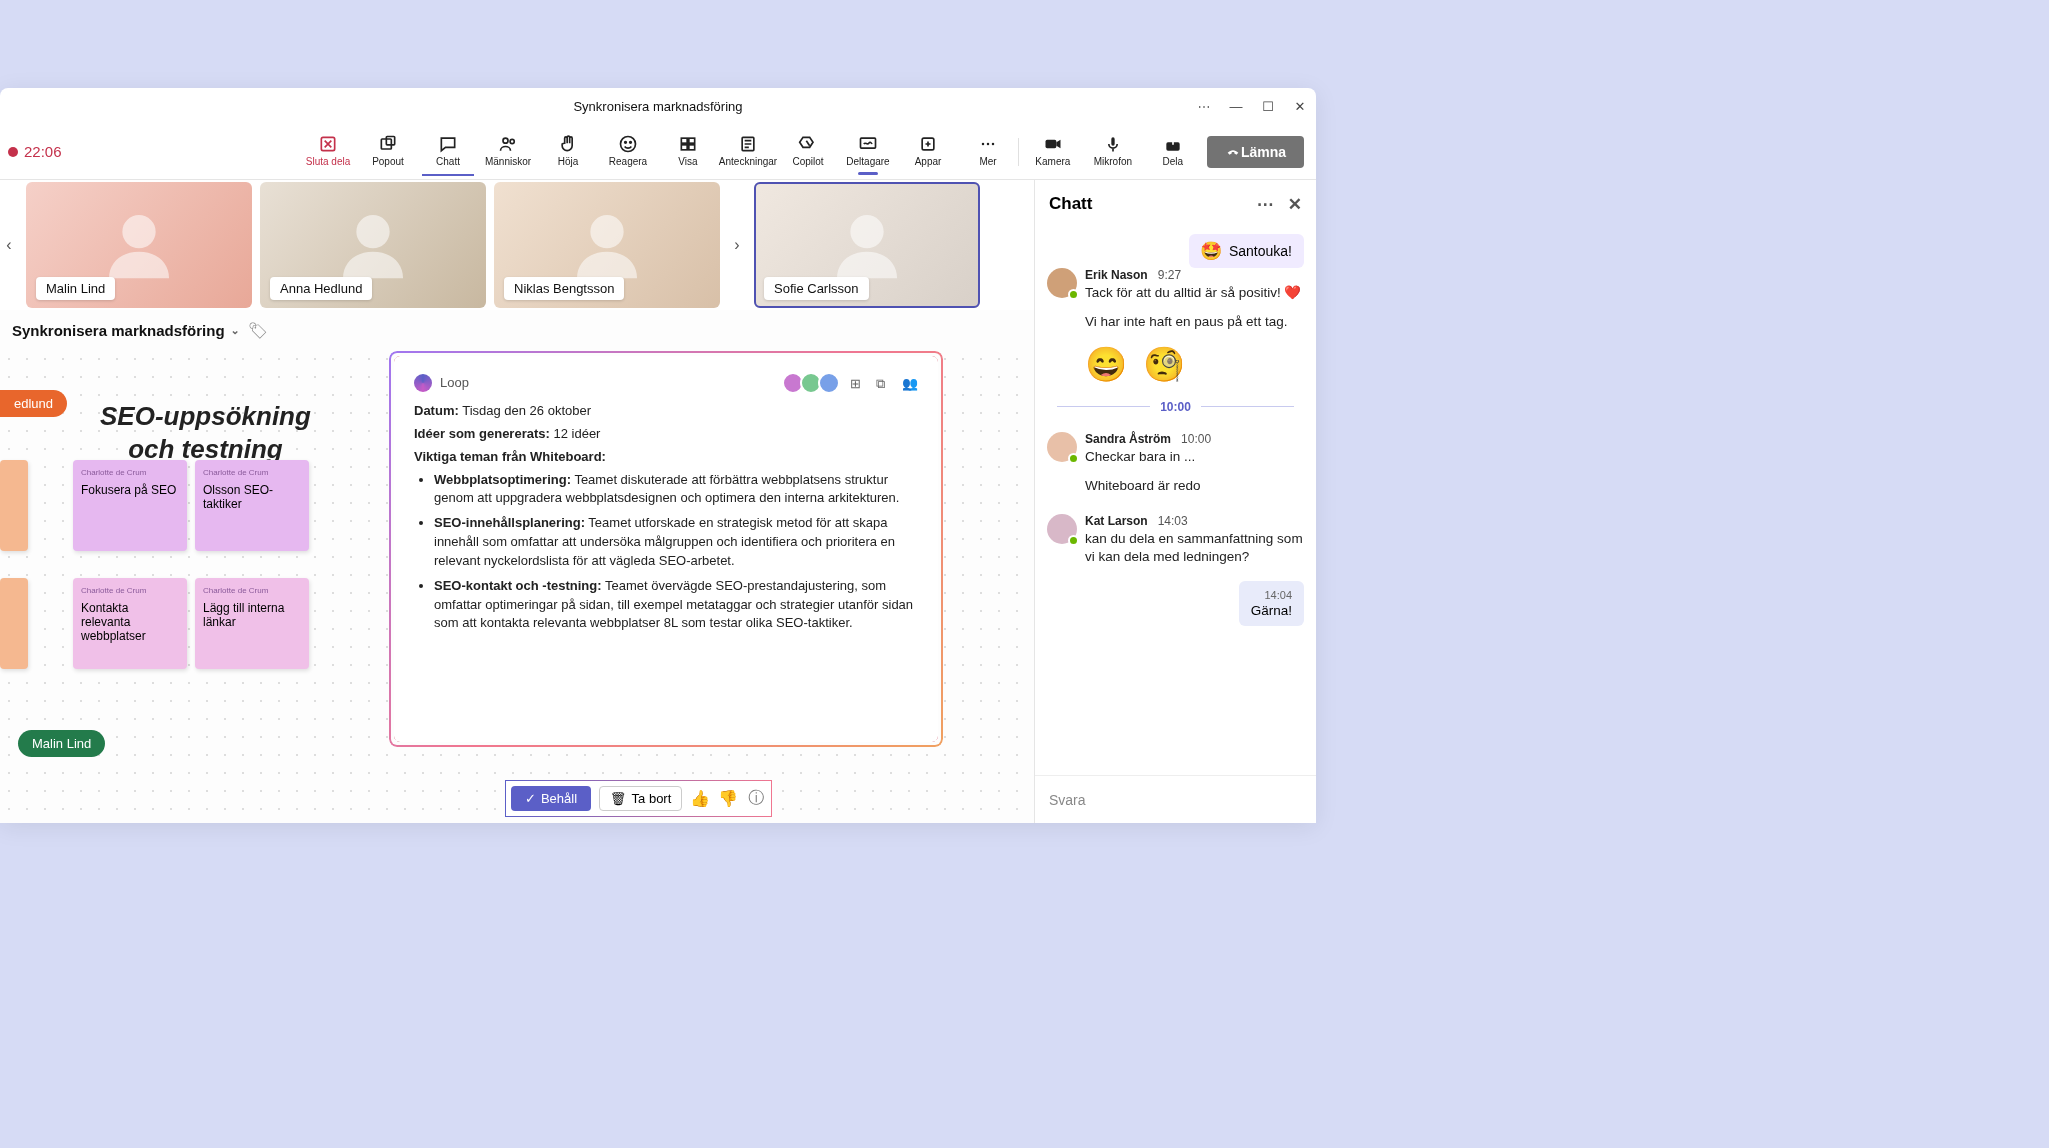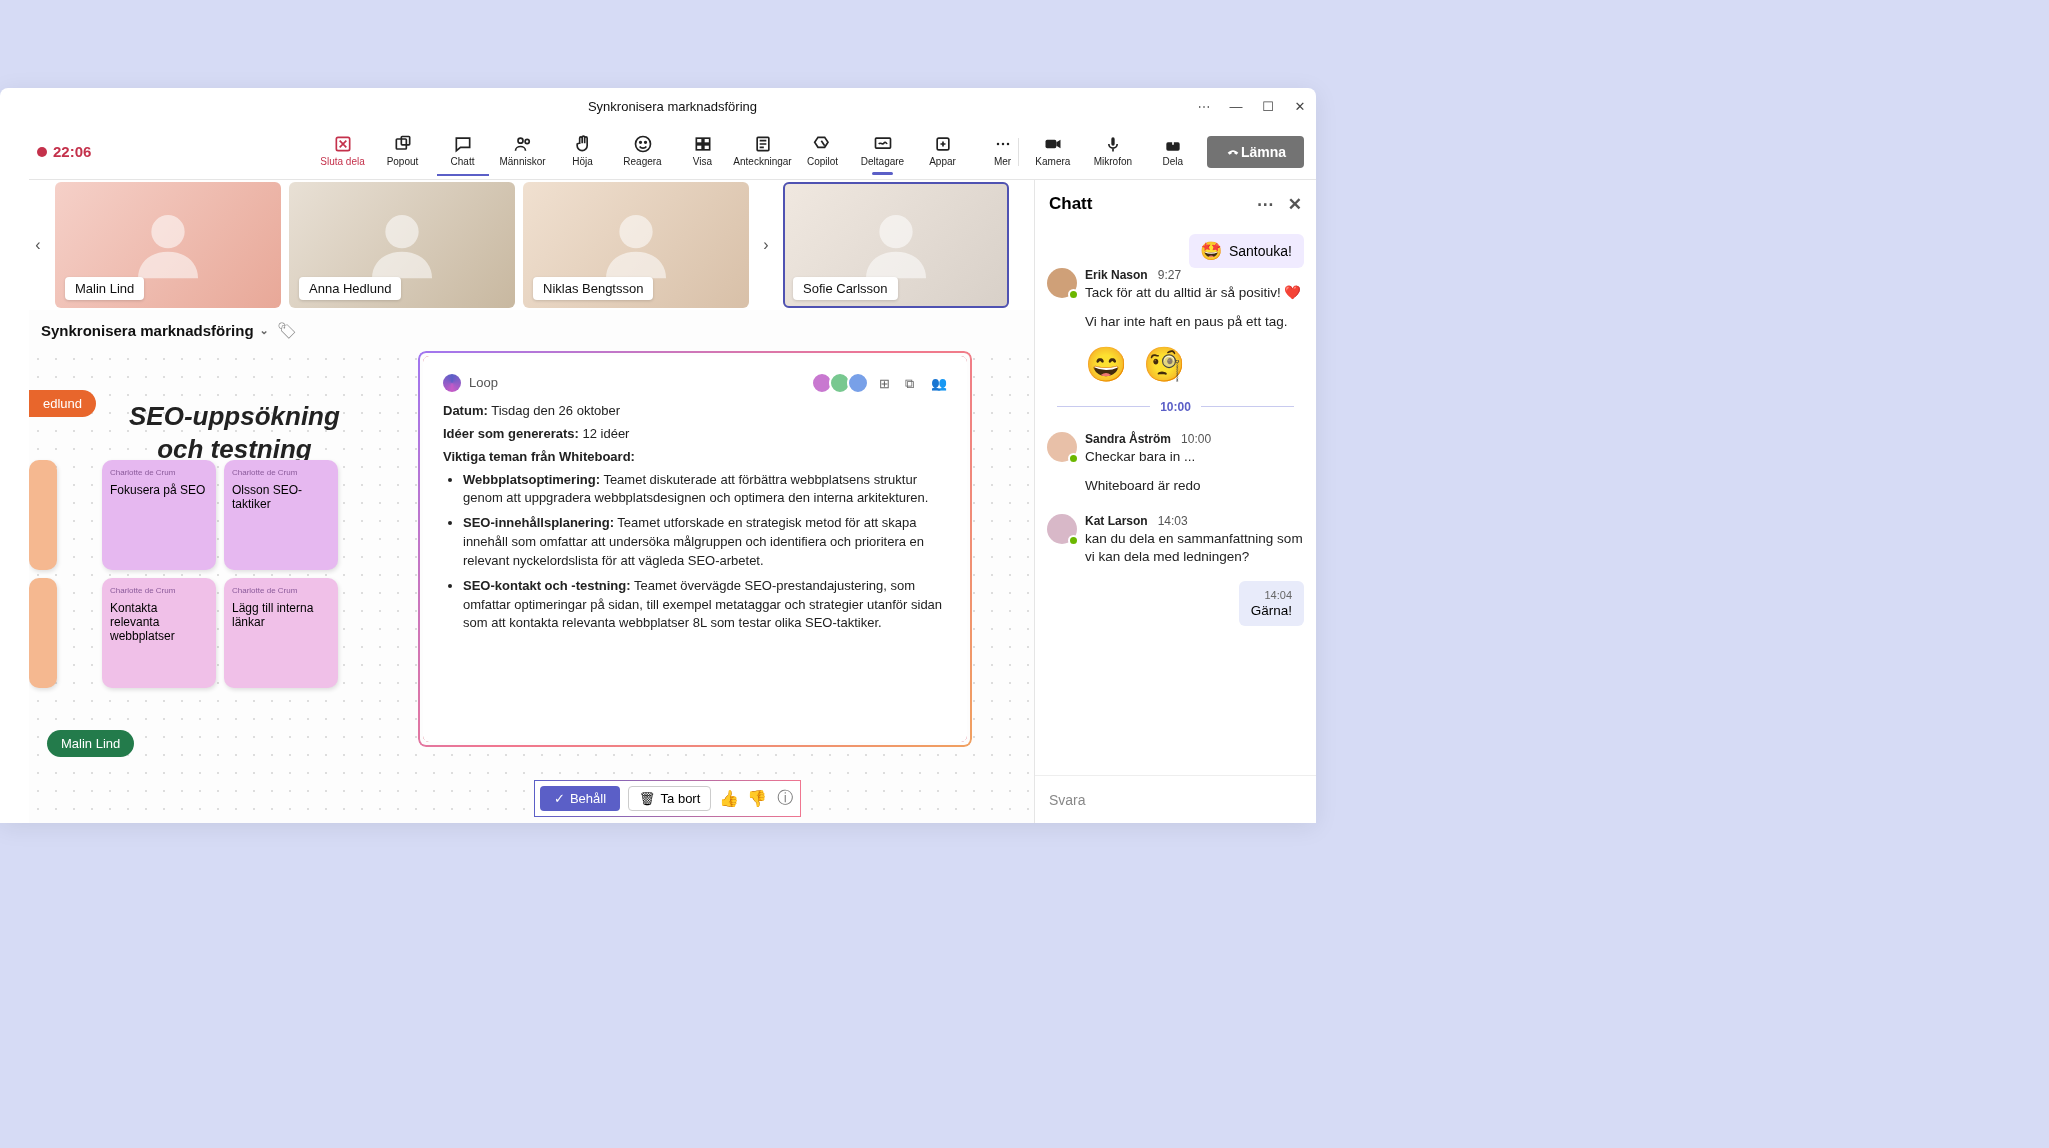--- a/index.html
+++ b/index.html
@@ -1,25 +1,25 @@
 <!DOCTYPE html>
 <html><head>
 <meta charset="utf-8">
 <style>
 * { margin: 0; padding: 0; box-sizing: border-box; font-family: "Segoe UI", -apple-system, sans-serif; }
 body { background: #d6dbf5; width: 2049px; height: 1148px; overflow: hidden; position: relative; }
 
-.app-window { position: absolute; left: 0; top: 88px; width: 1316px; height: 735px; background: #fff; border-radius: 8px 8px 0 0; box-shadow: 0 4px 24px rgba(0,0,0,0.08); display: flex; flex-direction: column; padding-left: 29px; }
+.app-window { position: absolute; left: 0; top: 88px; width: 1316px; height: 735px; background: #fff; border-radius: 8px 8px 0 0; box-shadow: 0 4px 24px rgba(0,0,0,0.08); display: flex; flex-direction: column; }
 
 .titlebar { height: 36px; display: flex; align-items: center; justify-content: center; position: relative; font-size: 13px; color: #111; }
 .titlebar .win-controls { position: absolute; right: 8px; display: flex; gap: 16px; align-items: center; }
 .win-controls span { width: 16px; height: 16px; display: inline-flex; align-items: center; justify-content: center; color: #444; cursor: pointer; }
 
 .meeting-toolbar { height: 56px; border-bottom: 1px solid #e5e5e5; display: flex; align-items: center; position: relative; padding: 0 8px; }
-.recording { display: flex; align-items: center; gap: 6px; color: #c4314b; font-weight: 700; font-size: 15px; }
+.recording { display: flex; align-items: center; gap: 6px; color: #c4314b; font-weight: 400; font-size: 15px; }
 .recording .dot { width: 10px; height: 10px; background: #c4314b; border-radius: 50%; }
 
 .toolbar-center { position: absolute; left: 50%; transform: translateX(-50%); display: flex; gap: 8px; }
 .tool-btn { display: flex; flex-direction: column; align-items: center; justify-content: center; width: 52px; height: 48px; cursor: pointer; font-size: 10px; color: #222; gap: 2px; border-bottom: 2px solid transparent; position: relative; }
 .tool-btn.stop-share { color: #c4314b; }
 .tool-btn.active { border-bottom-color: #5b5fc7; }
 .tool-btn.wb-active::after { content:""; position:absolute; bottom:-1px; left:30%; right:30%; height:3px; background:#5b5fc7; border-radius:2px; }
 .tool-btn svg { width: 20px; height: 20px; }
 .tool-btn .lbl { font-size: 10px; }
 
@@ -53,21 +53,21 @@
 
 .presence-pill { position: absolute; padding: 6px 14px; border-radius: 16px; color: #fff; font-size: 13px; font-weight: 500; white-space: nowrap; }
 .presence-pill.orange { background: #e8662c; left: 0; top: 40px; border-radius: 0 16px 16px 0; }
 .presence-pill.green { background: #237b4b; left: 18px; top: 380px; }
 .presence-pill.purple { background: #5b5fc7; right: 78px; top: 40px; }
 .presence-pill.blue { background: #4f6bed; right: 26px; top: 398px; }
 .cursor-arrow { position: absolute; width: 0; height: 0; }
 .cursor-arrow.purple-c { right: 94px; top: 16px; border-left: 14px solid #5b5fc7; border-top: 18px solid transparent; transform: rotate(-20deg); }
 .cursor-arrow.blue-c { right: 130px; top: 376px; border-left: 14px solid #4f6bed; border-top: 18px solid transparent; transform: rotate(-20deg); }
 
-.sticky { position: absolute; width: 114px; height: 110px; border-radius: 10px; padding: 8px; font-size: 12px; box-shadow: 1px 2px 4px rgba(0,0,0,.12); }
+.sticky { position: absolute; width: 114px; height: 91px; border-radius: 4px; padding: 8px; font-size: 12px; box-shadow: 1px 2px 4px rgba(0,0,0,.12); }
 .sticky .author { font-size: 8px; color: #8a5a9a; margin-bottom: 6px; }
 .sticky.violet { background: #e6b8f0; }
 .sticky.pink { background: #f0c0e8; }
 .sticky.orange { background: #f5b890; }
 .sticky.s1 { left: 73px; top: 110px; }
 .sticky.s2 { left: 195px; top: 110px; }
 .sticky.s3 { left: 73px; top: 228px; }
 .sticky.s4 { left: 195px; top: 228px; }
 .sticky.so1 { left: 0; top: 110px; width: 28px; }
 .sticky.so2 { left: 0; top: 228px; width: 28px; }

